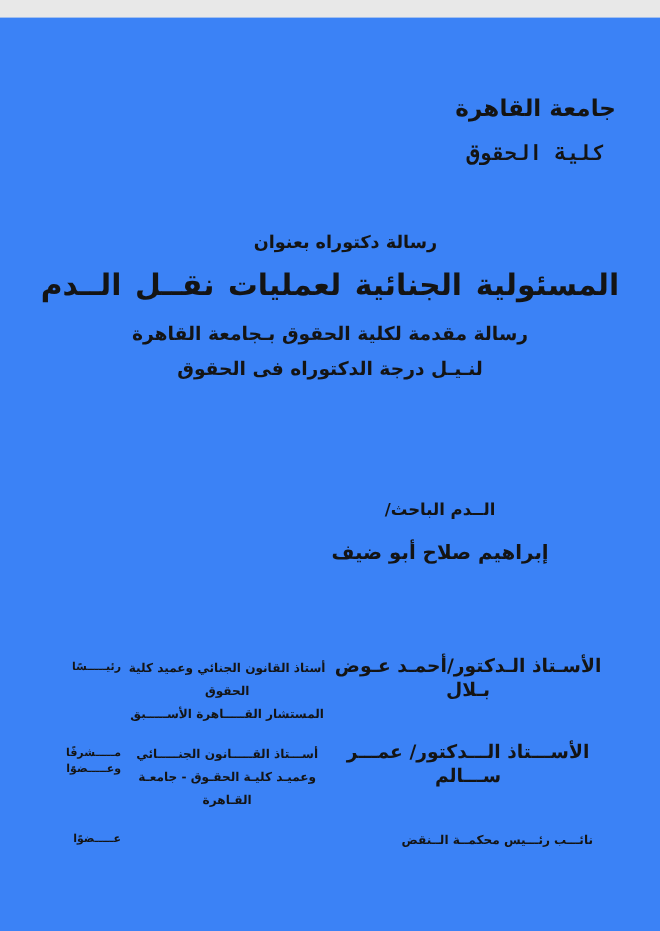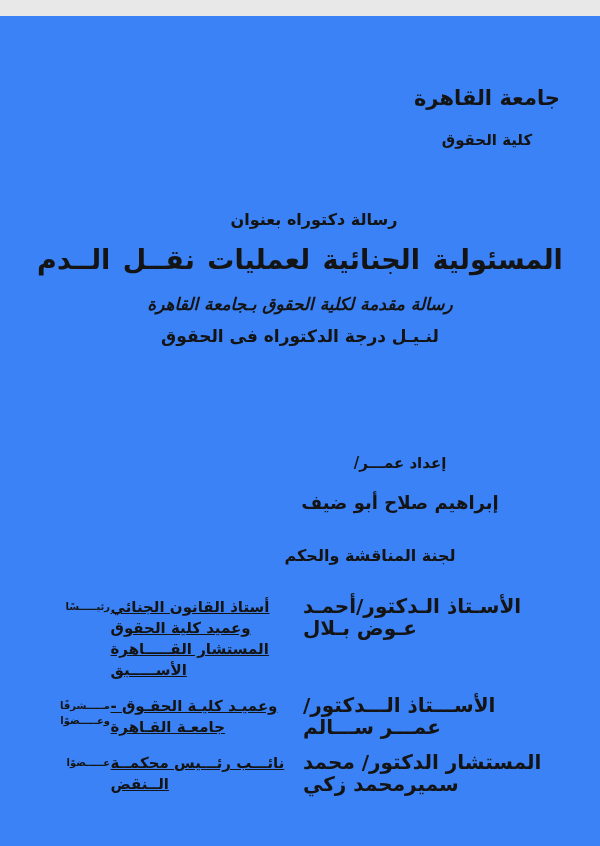--- a/index.html
+++ b/index.html
@@ -9,38 +9,38 @@
     margin:16px auto;
     background:#3b82f6;
     overflow:hidden;
     direction:rtl;
     font-family:"DejaVu Sans","Liberation Sans",sans-serif;
     font-weight:700;
     color:#141414;
   }
   .header-block{position:absolute;top:66px;right:40px;text-align:center;}
   .header-block .university{font-size:21px;line-height:32px;}
-  .header-block .faculty{font-size:15px;line-height:32px;margin-top:10px;}
+  .header-block .faculty{font-size:19px;line-height:32px;margin-top:10px;font-family:Liberation Mono, monospace;}
 
   .title-block{position:absolute;top:194px;left:0;right:0;text-align:center;}
   .kind{font-size:16px;margin-bottom:13px;padding-left:28px;}
   .main-title{font-size:27px;line-height:36px;margin-bottom:16px;word-spacing:3px;}
-  .sub1{font-size:17px;margin-bottom:12px;font-style:italic;}
+  .sub1{font-size:17px;margin-bottom:12px;}
   .sub2{font-size:17px;}
 
   .researcher-block{position:absolute;top:438px;left:200px;width:400px;text-align:center;}
   .prepared{font-size:15px;}
   .researcher-name{font-size:18px;margin-top:20px;}
 
   .committee-heading{position:absolute;top:530px;left:170px;width:400px;text-align:center;font-size:16px;}
 
   .committee-rows{position:absolute;top:579px;right:52px;left:52px;}
   .member-row{display:flex;justify-content:space-between;align-items:flex-start;margin-bottom:13px;}
-  .col-name{width:245px;font-size:20px;line-height:22px;text-align:left;}
-  .col-title{width:192px;text-align:left;font-size:15px;line-height:21px;padding-top:2px;text-decoration:underline;}
+  .col-name{width:245px;font-size:17px;line-height:22px;text-align:center;}
+  .col-title{width:192px;text-align:center;font-size:11px;line-height:21px;padding-top:2px;}
   .col-role{width:58px;font-size:10px;line-height:15px;text-align:right;padding-top:4px;}
 
   .year{position:absolute;top:730px;left:0;right:0;text-align:center;font-size:16px;}
 </style>
 </head>
 <body>
 
 <div class="page">
 
   <div class="header-block">
@@ -49,52 +49,51 @@
   </div>
 
   <div class="title-block">
     <div class="kind">رسالة دكتوراه بعنوان</div>
     <div class="main-title">المسئولية الجنائية لعمليات نقــل الــدم</div>
     <div class="sub1">رسالة مقدمة لكلية الحقوق بـجامعة القاهرة</div>
     <div class="sub2">لنـيـل درجة الدكتوراه فى الحقوق</div>
   </div>
 
   <div class="researcher-block">
-    <div class="prepared">إعداد عمـــر/</div>
+    <div class="prepared">الــدم الباحث/</div>
     <div class="researcher-name">إبراهيم صلاح أبو ضيف</div>
   </div>
 
-  <div class="committee-heading">لجنة المناقشة والحكم</div>
 
   <div class="committee-rows">
 
     <div class="member-row">
       <div class="col-name">الأسـتاذ الـدكتور/أحمـد عـوض بـلال</div>
       <div class="col-title">
         <div>أستاذ القانون الجنائي وعميد كلية الحقوق</div>
         <div>المستشار القـــــاهرة الأســـــبق</div>
       </div>
       <div class="col-role">
         <div>رئيـــــسًا</div>
       </div>
     </div>
 
     <div class="member-row">
       <div class="col-name">الأســـتاذ الـــدكتور/ عمـــر ســـالم</div>
       <div class="col-title">
+        <div>أســـتاذ القـــــانون الجنـــــائي</div>
         <div>وعميـد كليـة الحقـوق - جامعـة القـاهرة</div>
       </div>
       <div class="col-role">
         <div>مـــــشرفًا</div>
         <div>وعـــــضوًا</div>
       </div>
     </div>
 
     <div class="member-row">
-      <div class="col-name">المستشار الدكتور/ محمد سميرمحمد زكي</div>
       <div class="col-title">
         <div>نائـــب رئـــيس محكمــة الــنقض</div>
       </div>
       <div class="col-role">
         <div>عـــــضوًا</div>
       </div>
     </div>
 
   </div>
 

